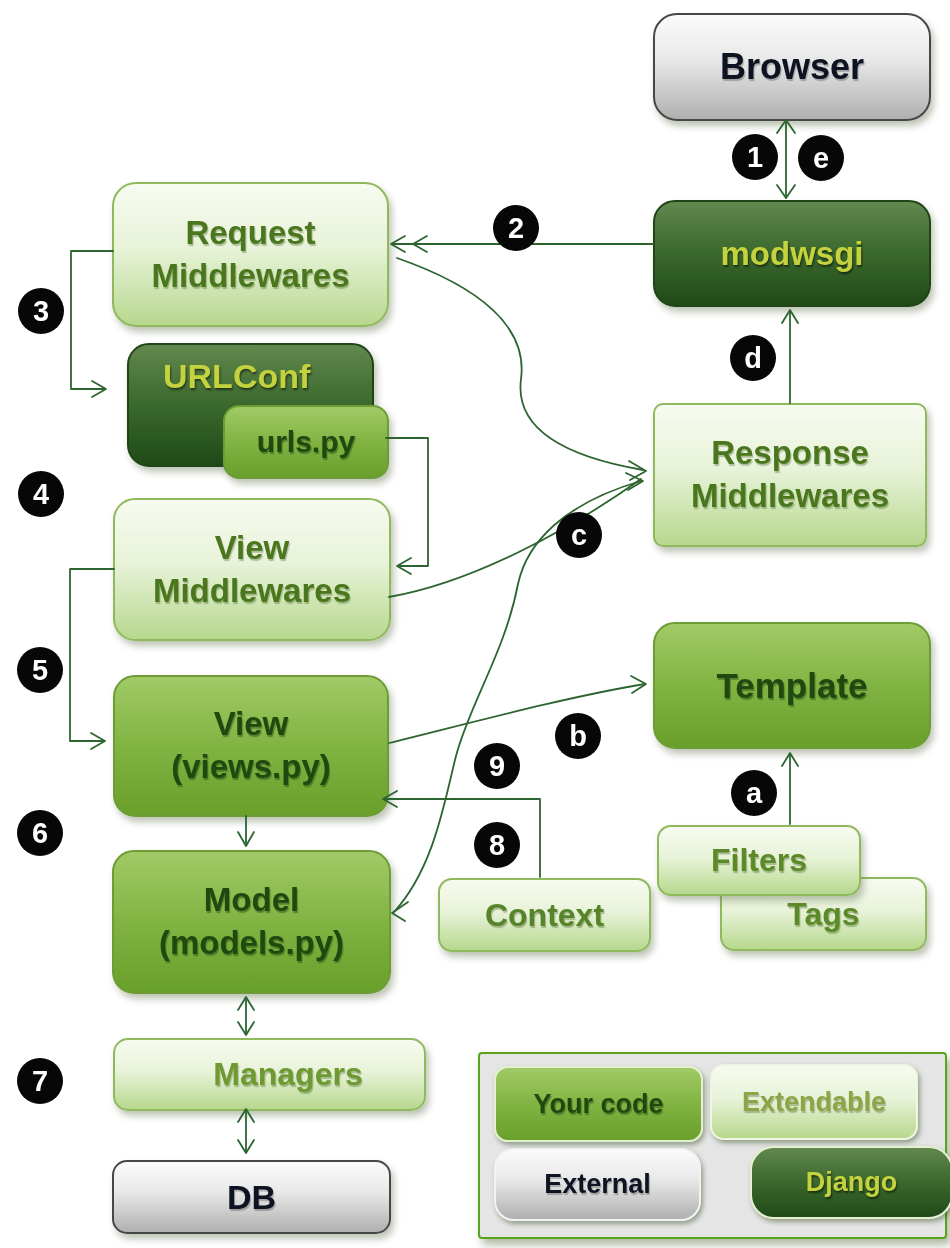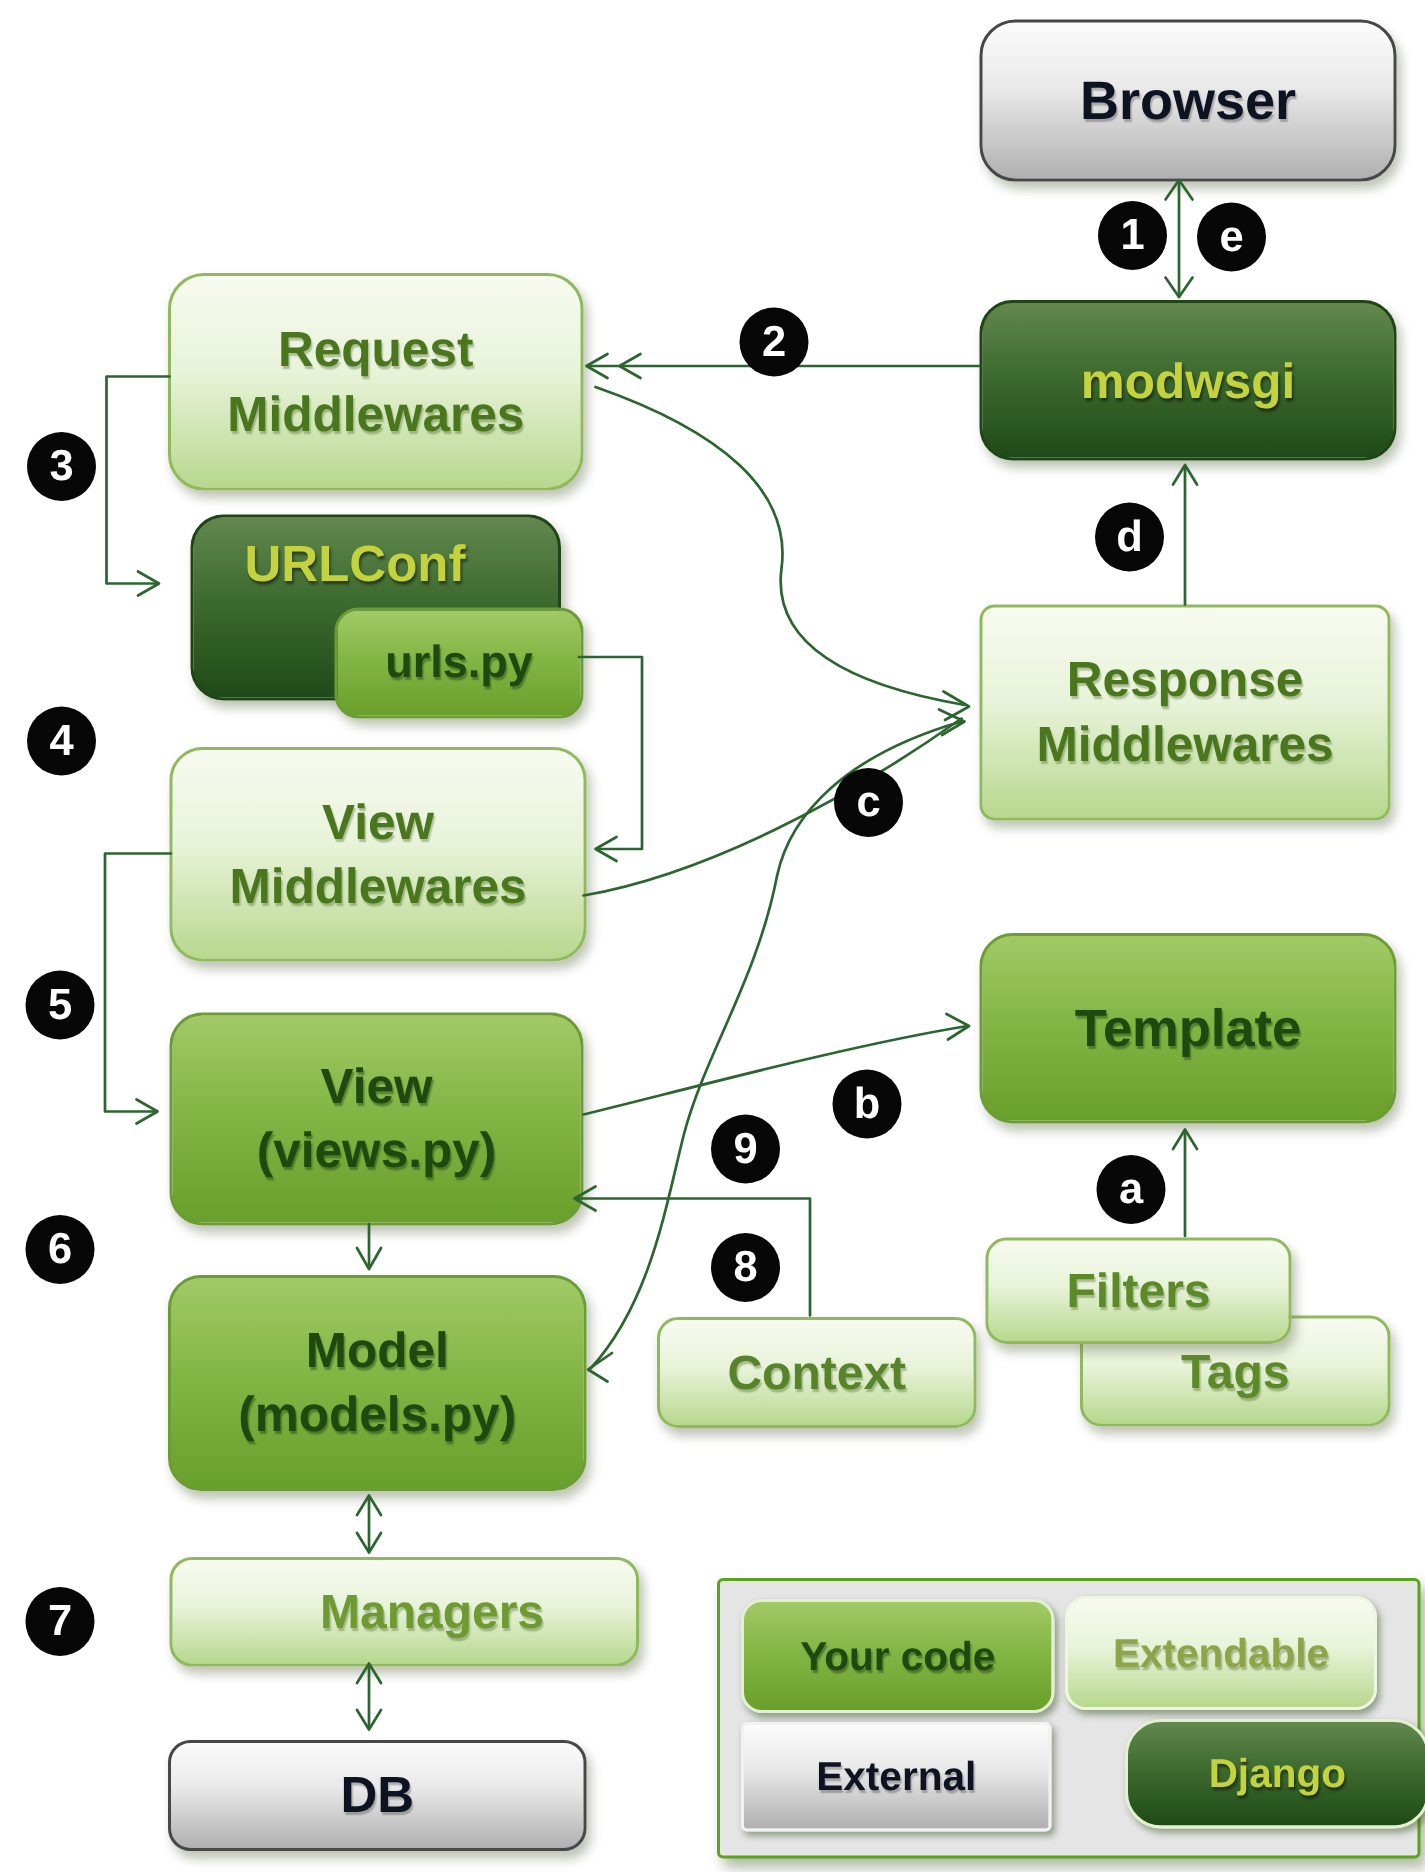--- a/index.html
+++ b/index.html
@@ -34,21 +34,21 @@
   .n-template{left:653px;top:622px;width:274px;height:123px;border-radius:22px;font-size:35px;}
   .n-filters{left:657px;top:825px;width:200px;height:67px;border-radius:14px;font-size:32px;z-index:3;color:#5d8a29;}
   .n-tags{left:720px;top:877px;width:203px;height:70px;border-radius:14px;font-size:32px;z-index:2;color:#5d8a29;}
   .n-context{left:438px;top:878px;width:209px;height:70px;border-radius:14px;font-size:32px;color:#57842a;}
   
   .legend{position:absolute;left:478px;top:1052px;width:465px;height:183px;background:#e5e5e5;
           border:2px solid #5ca31d;border-radius:4px;z-index:2;box-shadow:4px 6px 9px rgba(100,120,80,.5);}
   .legend .node{box-shadow:2px 3px 5px rgba(40,70,20,.45);}
   .lg-yourcode{left:14px;top:12px;width:205px;height:72px;border-radius:14px;font-size:27px;border:2px solid #e4f0d0;}
   .lg-extendable{left:230px;top:10px;width:204px;height:72px;border-radius:14px;font-size:27px;border:2px solid #eef6e2;color:#8fa448;}
-  .lg-external{left:14px;top:94px;width:203px;height:69px;border-radius:4px;font-size:27px;border:2px solid #f2f2f2;}
+  .lg-external{left:14px;top:94px;width:203px;height:69px;border-radius:20px;font-size:27px;border:2px solid #f2f2f2;}
   .lg-django{left:230px;top:92px;width:199px;height:69px;border-radius:24px;font-size:27px;border:2px solid #e4f0d0;margin-left:40px;}
   
   .marker{position:absolute;width:46px;height:46px;border-radius:50%;background:#070707;color:#ffffff;
           display:flex;align-items:center;justify-content:center;font-weight:bold;font-size:29px;z-index:5;
           font-family:"Liberation Sans","DejaVu Sans",sans-serif;}
 </style>
 </head>
 <body>
 
 <div class="canvas">

